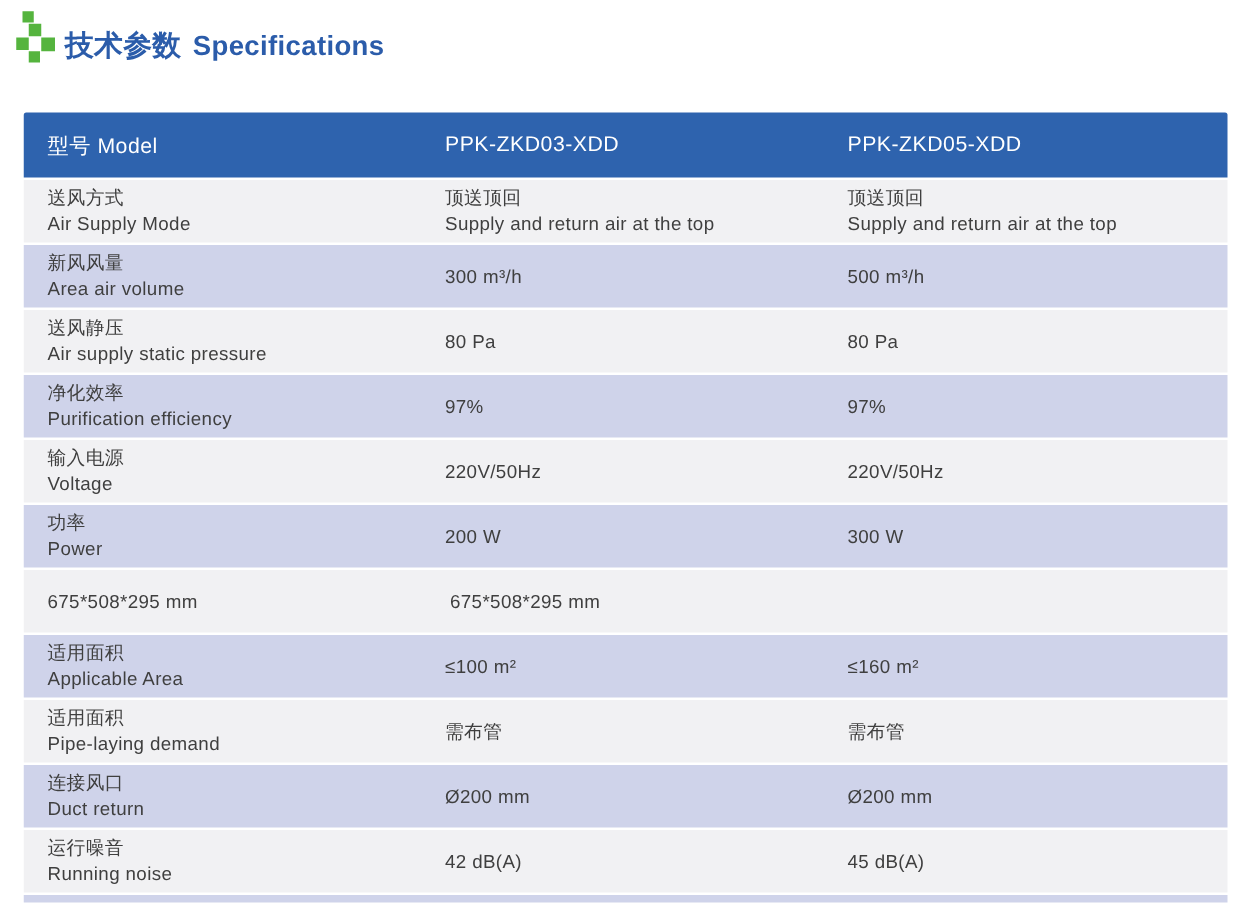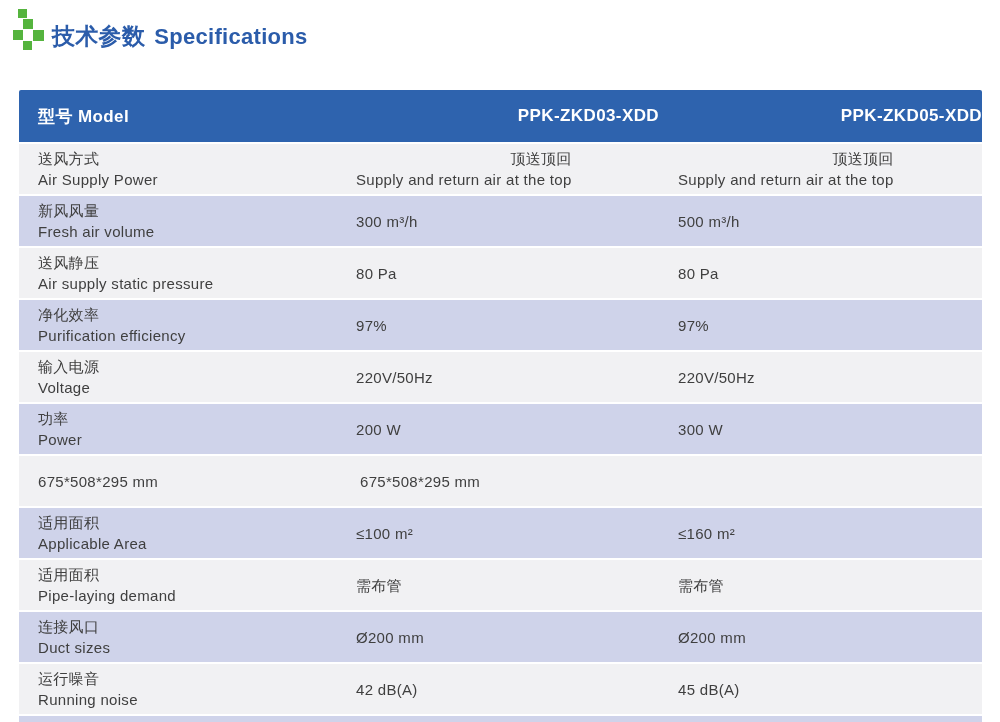--- a/index.html
+++ b/index.html
@@ -31,32 +31,32 @@
   .page-title{
     position:absolute;left:52px;top:21px;
     font-size:23px;font-weight:bold;color:var(--title-blue);
     letter-spacing:0.3px;white-space:nowrap;
   }
   .page-title .en{margin-left:9px;font-size:22px;}
   
   .spec-table{position:absolute;left:19px;top:90px;width:963px;}
   .thead{
     display:flex;align-items:center;height:52px;margin-bottom:2px;
-    background:var(--header-blue);color:#ffffff;font-weight:bold;font-size:17px;
+    background:var(--header-blue);color:#ffffff;font-weight:normal;font-size:17px;
     letter-spacing:0.4px;border-radius:2px 2px 0 0;
   }
   .trow{
     display:flex;align-items:stretch;height:50px;margin-bottom:2px;
     font-size:15px;letter-spacing:0.3px;
   }
   .trow:nth-child(odd){background:var(--row-gray);}
   .trow:nth-child(even){background:var(--row-lavender);}
   .c1{width:318px;padding-left:19px;flex-shrink:0;}
-  .c2{width:322px;padding-left:19px;flex-shrink:0;text-align:right;}
-  .c3{width:323px;padding-left:19px;flex-shrink:0;text-align:right;}
+  .c2{width:322px;padding-left:19px;flex-shrink:0;}
+  .c3{width:323px;padding-left:19px;flex-shrink:0;}
   .label-cell{display:flex;flex-direction:column;justify-content:center;}
   .label-cell .zh,.label-cell .en{line-height:21px;}
   .val{display:flex;align-items:center;line-height:21px;white-space:pre-line;}
 </style>
 </head>
 <body>
 
 <div class="page-header">
   <span class="spec-icon">
     <i class="s1"></i>
@@ -71,32 +71,32 @@
 <div class="spec-table">
   <div class="thead">
     <div class="c1">型号 Model</div>
     <div class="c2">PPK-ZKD03-XDD</div>
     <div class="c3">PPK-ZKD05-XDD</div>
   </div>
   <div>
   <div class="trow">
     <div class="c1 label-cell">
       <div class="zh">送风方式</div>
-      <div class="en">Air Supply Power</div>
+      <div class="en">Air Supply Mode</div>
     </div>
     <div class="c2 val v1">顶送顶回
 Supply and return air at the top</div>
     <div class="c3 val v2">顶送顶回
 Supply and return air at the top</div>
   </div>
 
   <div class="trow">
     <div class="c1 label-cell">
       <div class="zh">新风风量</div>
-      <div class="en">Fresh air volume</div>
+      <div class="en">Area air volume</div>
     </div>
     <div class="c2 val v1">300 m³/h</div>
     <div class="c3 val v2">500 m³/h</div>
   </div>
 
   <div class="trow">
     <div class="c1 label-cell">
       <div class="zh">送风静压</div>
       <div class="en">Air supply static pressure</div>
     </div>
@@ -150,21 +150,21 @@
       <div class="zh">适用面积</div>
       <div class="en">Pipe-laying demand</div>
     </div>
     <div class="c2 val v1">需布管</div>
     <div class="c3 val v2">需布管</div>
   </div>
 
   <div class="trow">
     <div class="c1 label-cell">
       <div class="zh">连接风口</div>
-      <div class="en">Duct sizes</div>
+      <div class="en">Duct return</div>
     </div>
     <div class="c2 val v1">Ø200 mm</div>
     <div class="c3 val v2">Ø200 mm</div>
   </div>
 
   <div class="trow">
     <div class="c1 label-cell">
       <div class="zh">运行噪音</div>
       <div class="en">Running noise</div>
     </div>

